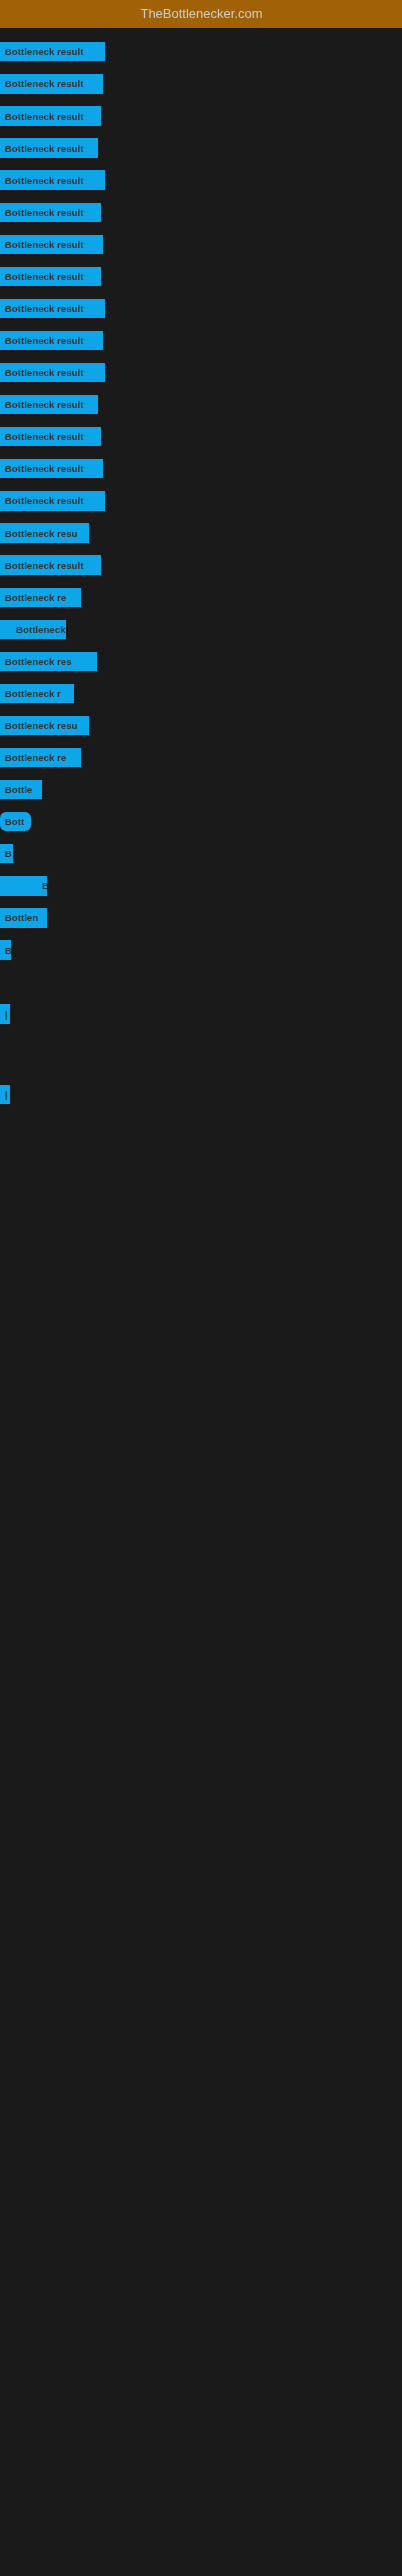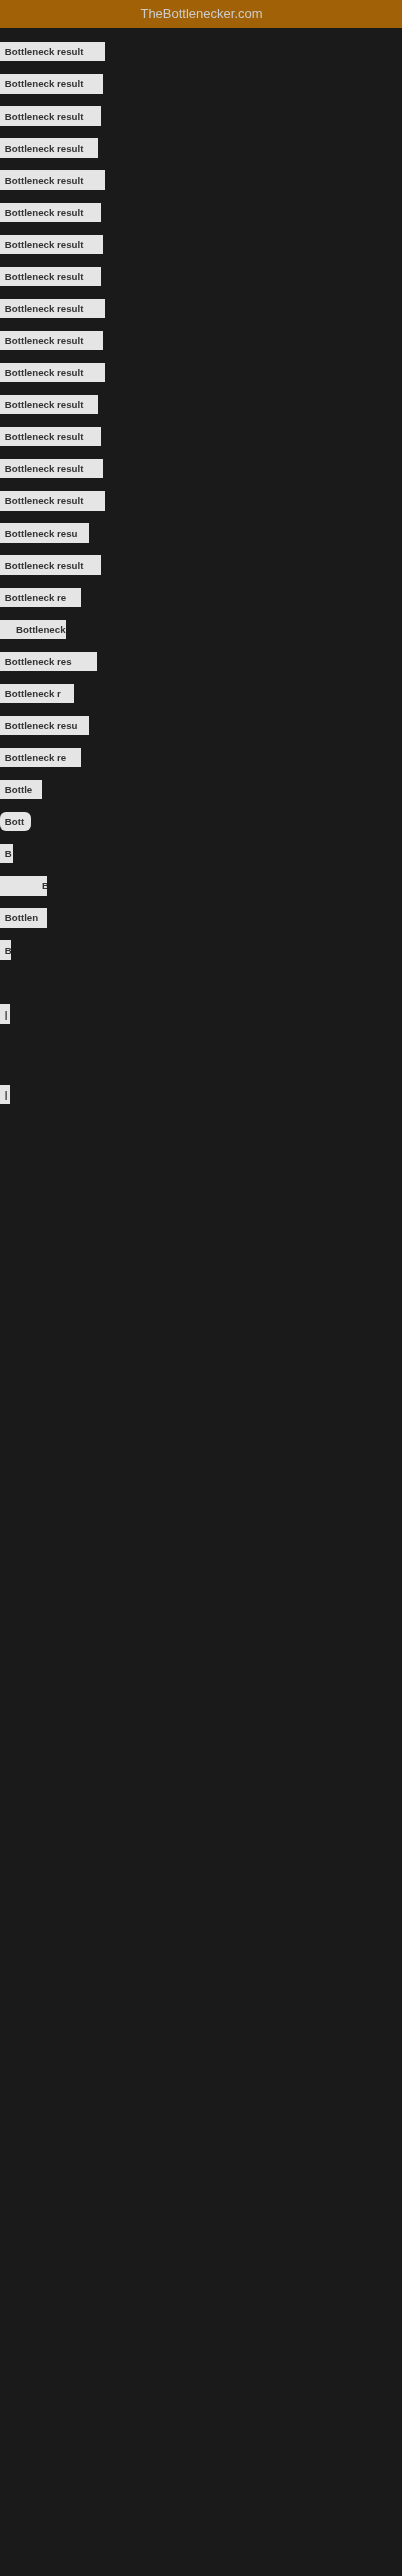--- a/index.html
+++ b/index.html
@@ -24,21 +24,21 @@
     .bars-container {
       padding: 8px 0;
     }
     .bar-row {
       display: flex;
       align-items: center;
       margin-bottom: 0px;
       padding: 6.4px 0 6.4px 0;
     }
     .bar-label {
-      background-color: #e5e5e5;
+      background-color: #0ea5e9;
       color: #333;
       font-size: 9.7px;
       font-weight: bold;
       padding: 3.2px 4.8px;
       white-space: nowrap;
       overflow: hidden;
       display: inline-block;
       height: 19.3px;
       line-height: 13px;
     }

